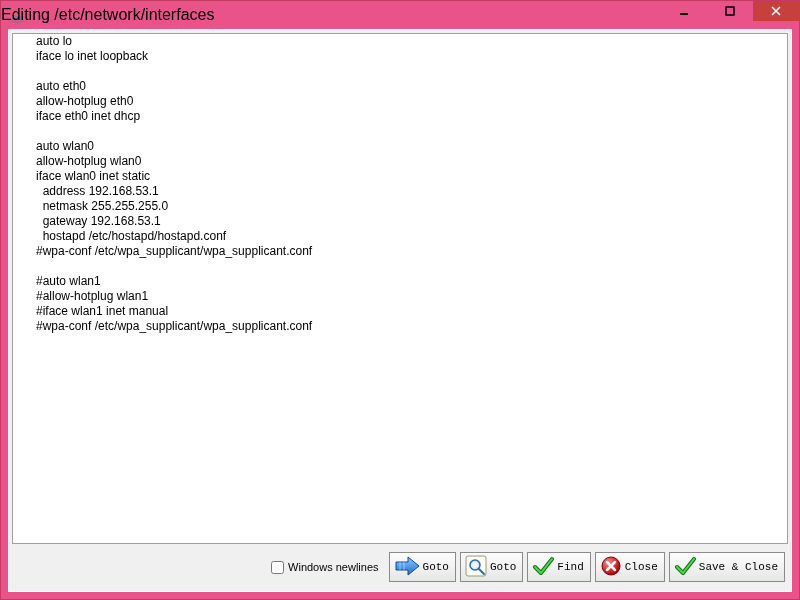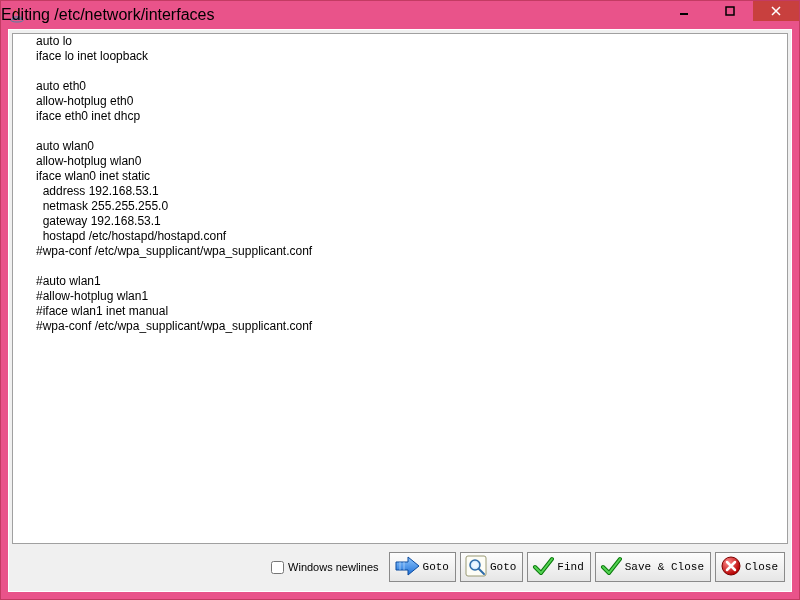--- a/index.html
+++ b/index.html
@@ -124,37 +124,37 @@
               <path d="M3 12 L9 18 L20 4" fill="none" stroke="#0a7a0a" stroke-width="4" stroke-linecap="round" stroke-linejoin="round"></path>
               <path d="M3 12 L9 18 L20 4" fill="none" stroke="#54d354" stroke-width="2" stroke-linecap="round" stroke-linejoin="round"></path>
             </svg>
         </span>
         <span>Find</span>
       </div>
 
       <div class="tbtn">
         <span>
           <svg viewBox="0 0 22 22">
-              <path d="M3 12 L9 18 L20 4" fill="none" stroke="#0a7a0a" stroke-width="4" stroke-linecap="round" stroke-linejoin="round"></path>
-              <path d="M3 12 L9 18 L20 4" fill="none" stroke="#54d354" stroke-width="2" stroke-linecap="round" stroke-linejoin="round"></path>
-            </svg>
-        </span>
-        <span>Save &amp; Close</span>
-      </div>
-
-      <div class="tbtn">
-        <span>
-          <svg viewBox="0 0 22 22">
               <defs>
                 <radialGradient id="rred" cx="35%" cy="30%" r="70%">
                   <stop offset="0" stop-color="#ff8a8a"></stop>
                   <stop offset="1" stop-color="#b50000"></stop>
                 </radialGradient>
               </defs>
               <circle cx="11" cy="11" r="9" fill="url(#rred)" stroke="#7a0000" stroke-width="1"></circle>
               <path d="M7 7 L15 15 M15 7 L7 15" stroke="#fff" stroke-width="2.5" stroke-linecap="round"></path>
             </svg>
         </span>
         <span>Close</span>
       </div>
+
+      <div class="tbtn">
+        <span>
+          <svg viewBox="0 0 22 22">
+              <path d="M3 12 L9 18 L20 4" fill="none" stroke="#0a7a0a" stroke-width="4" stroke-linecap="round" stroke-linejoin="round"></path>
+              <path d="M3 12 L9 18 L20 4" fill="none" stroke="#54d354" stroke-width="2" stroke-linecap="round" stroke-linejoin="round"></path>
+            </svg>
+        </span>
+        <span>Save &amp; Close</span>
+      </div>
     </div>
   </div>
 </div>
 
 </body></html>

